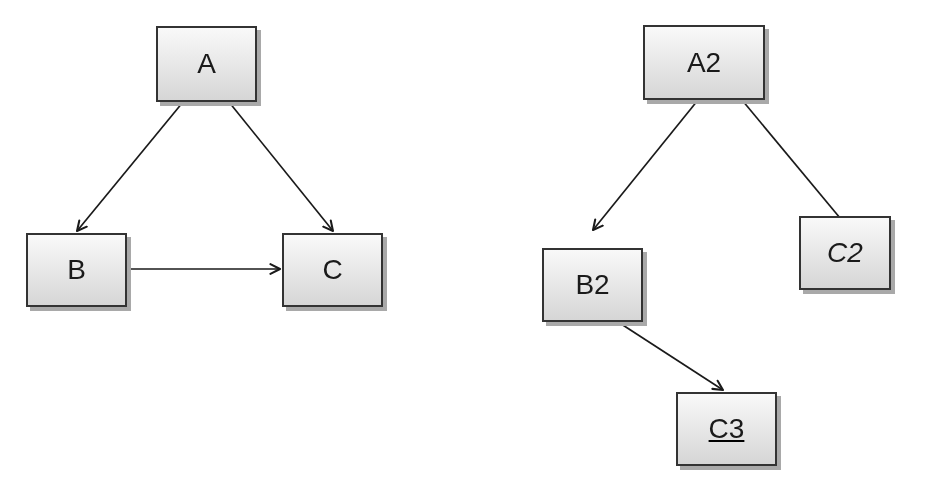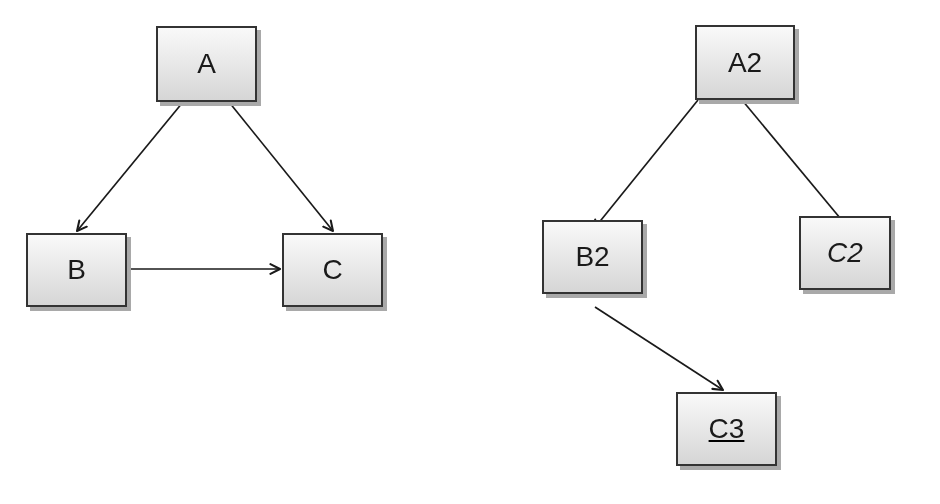--- a/index.html
+++ b/index.html
@@ -74,24 +74,24 @@
   <div id="nodes-layer">
       <div class="node" style="left: 156px; top: 26px; width: 101px; height: 76px;">
         <span class="node-label">A</span>
       </div>
       <div class="node" style="left: 26px; top: 233px; width: 101px; height: 74px;">
         <span class="node-label">B</span>
       </div>
       <div class="node" style="left: 282px; top: 233px; width: 101px; height: 74px;">
         <span class="node-label">C</span>
       </div>
-      <div class="node" style="left: 695px; top: 25px; width: 100px; height: 75px;">
+      <div class="node" style="left: 643px; top: 25px; width: 122px; height: 75px;">
         <span class="node-label">A2</span>
       </div>
-      <div class="node" style="left: 542px; top: 220px; width: 101px; height: 74px;">
+      <div class="node" style="left: 542px; top: 248px; width: 101px; height: 74px;">
         <span class="node-label">B2</span>
       </div>
       <div class="node" style="left: 799px; top: 216px; width: 92px; height: 74px; font-style: italic;">
         <span class="node-label">C2</span>
       </div>
       <div class="node" style="left: 676px; top: 392px; width: 101px; height: 74px; text-decoration: underline;">
         <span class="node-label">C3</span>
       </div>
     </div>
 </div>

